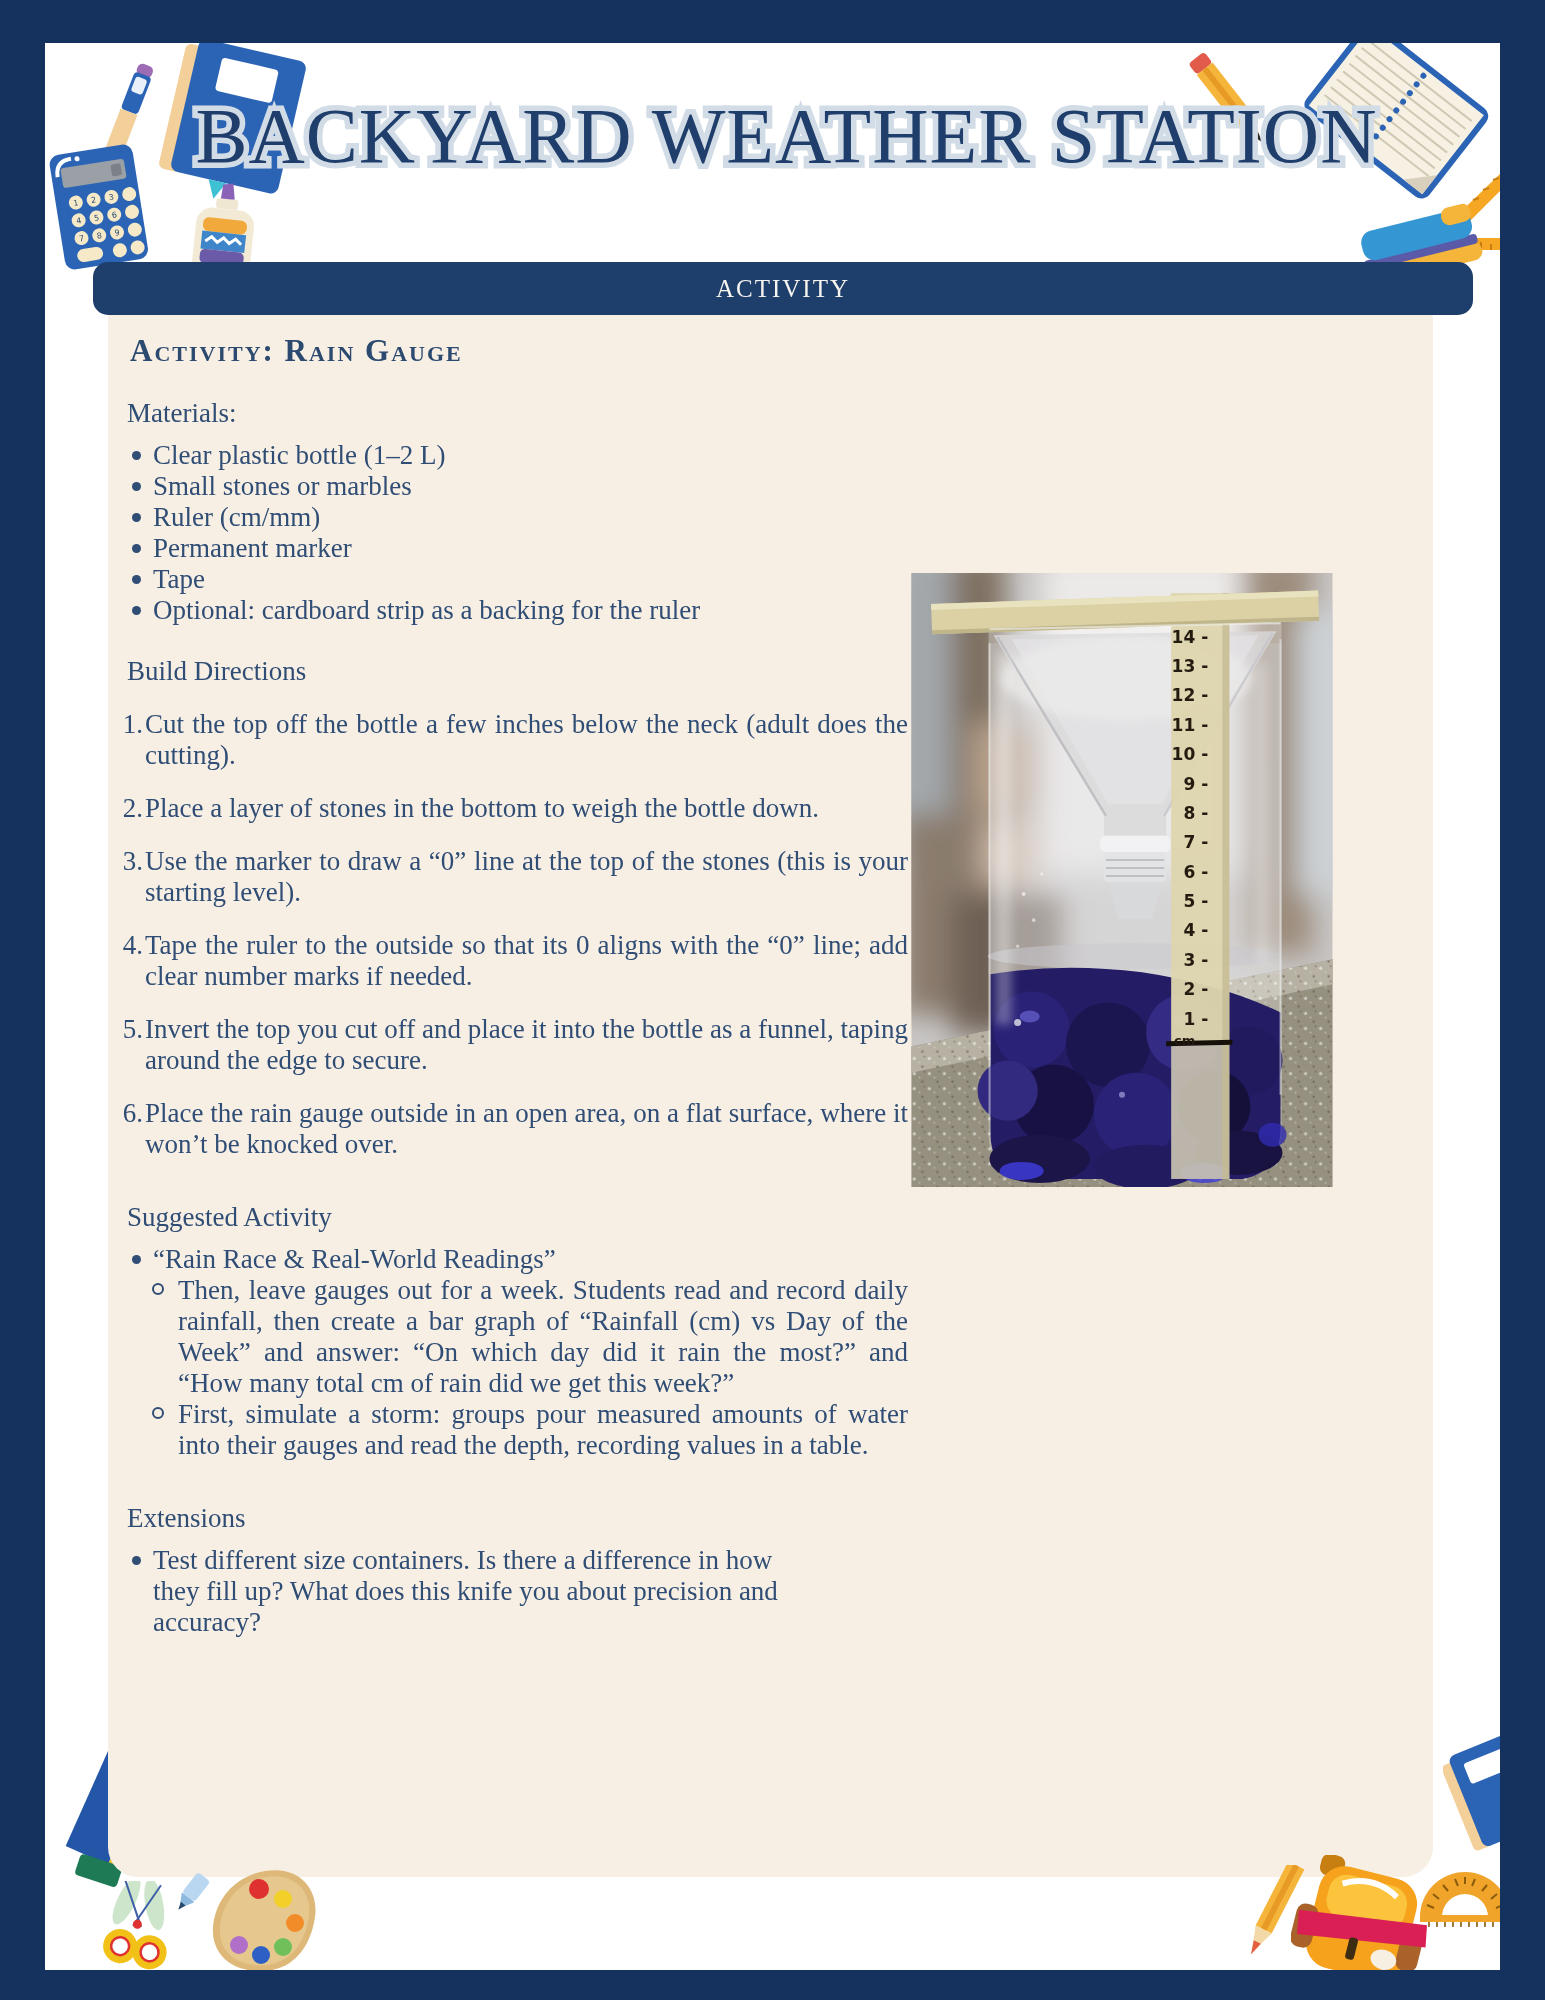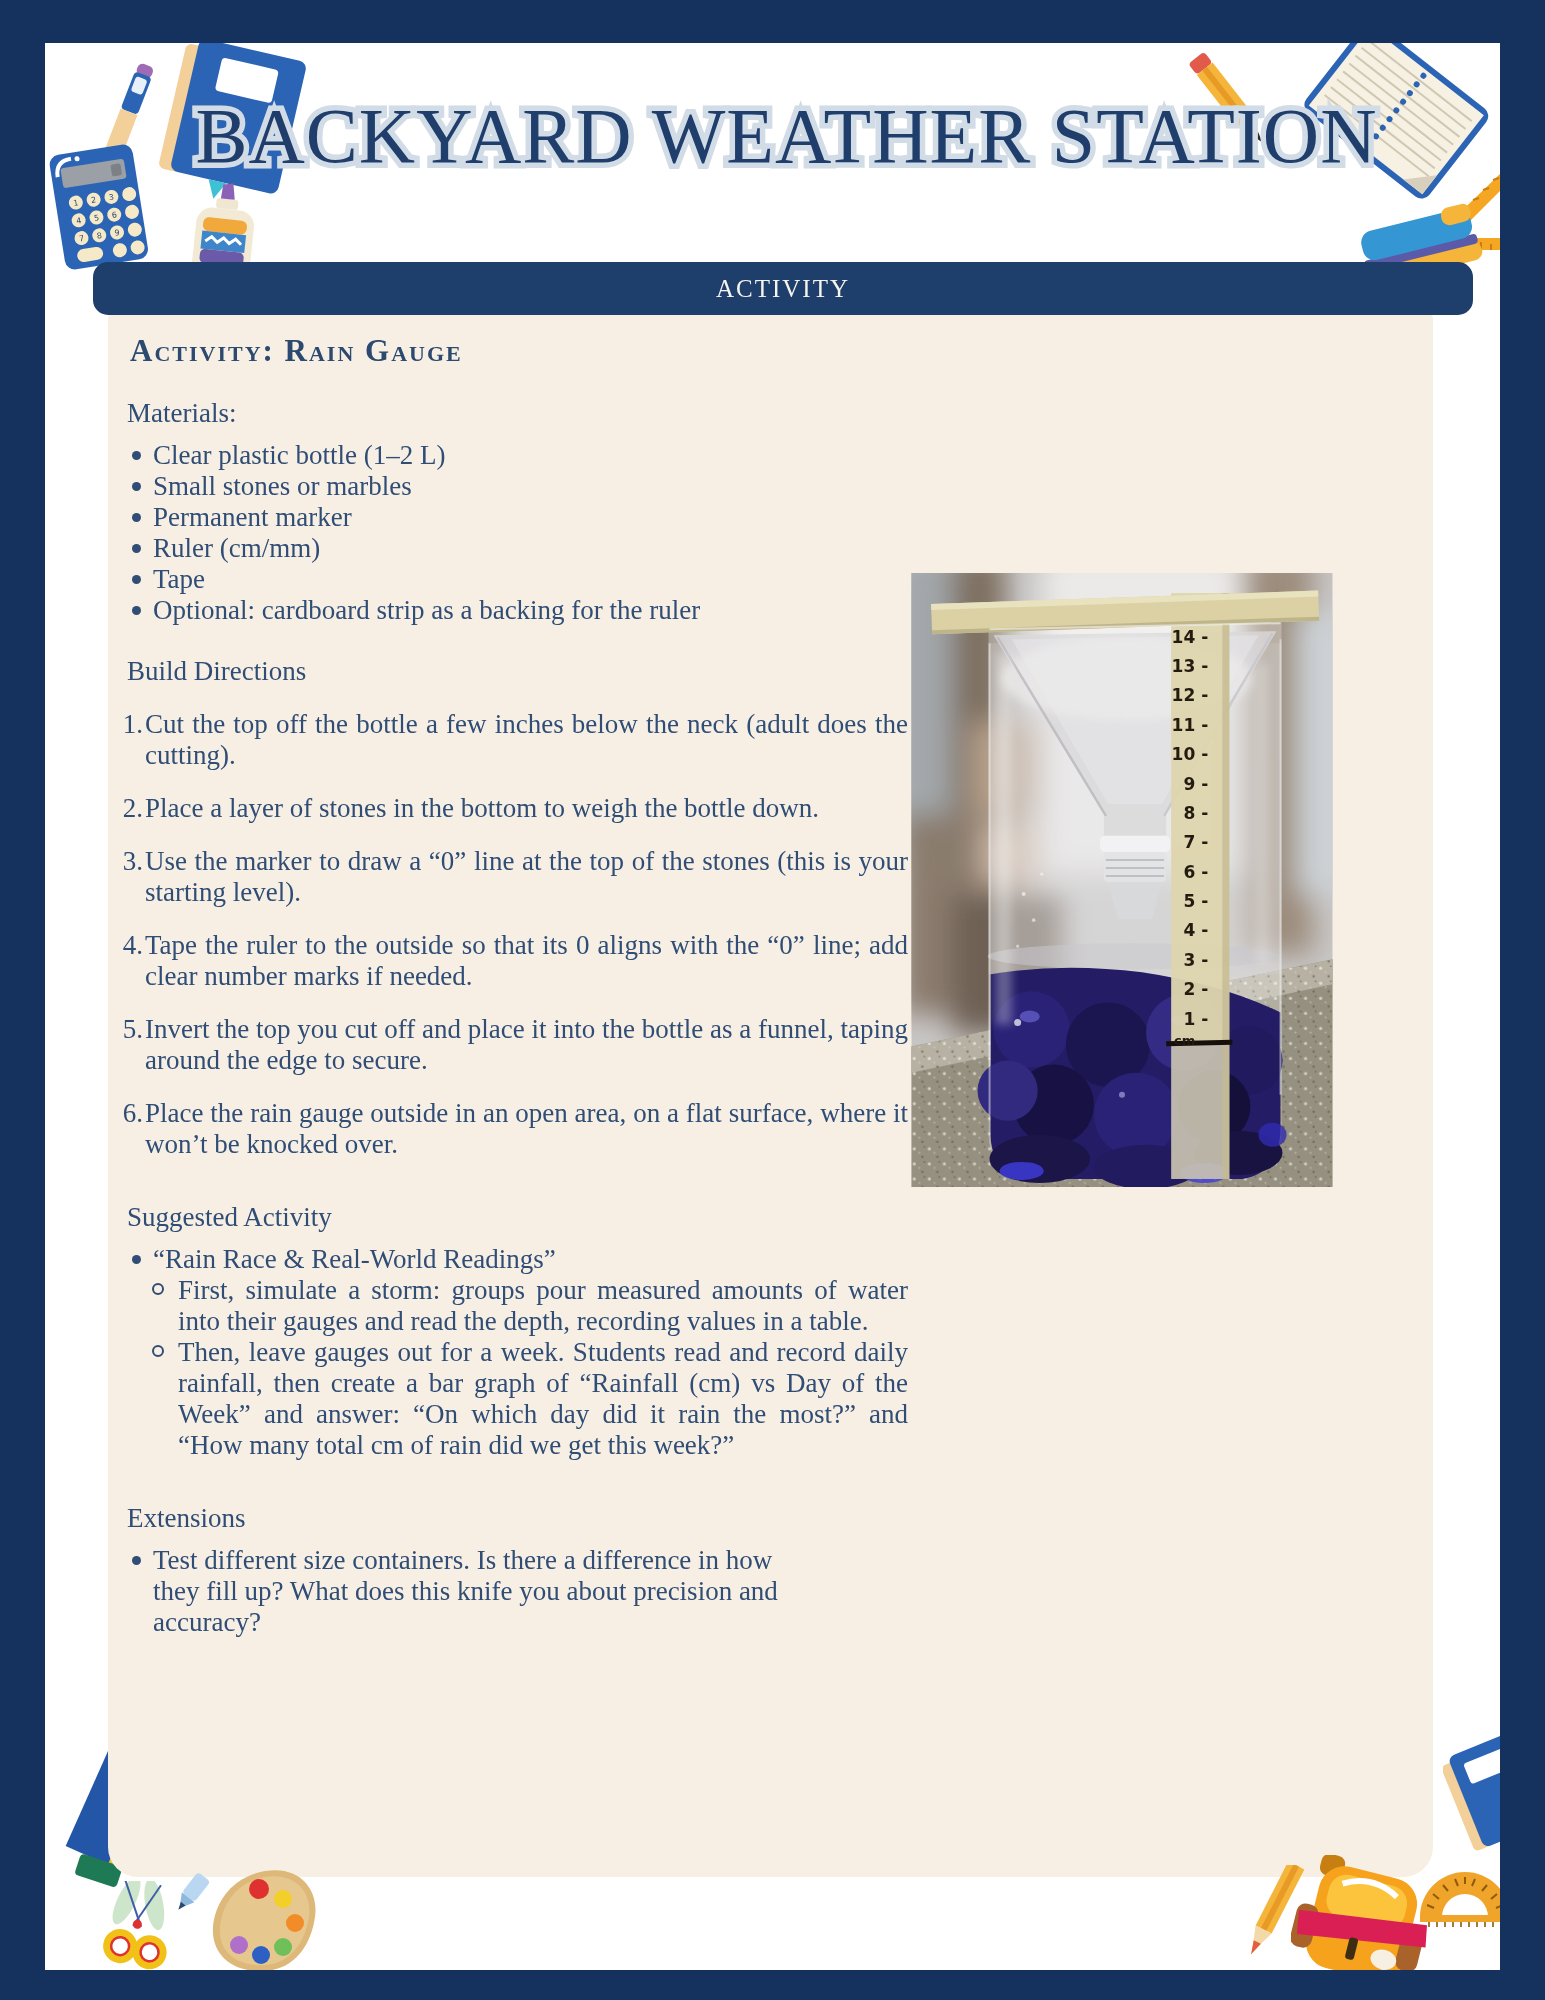--- a/index.html
+++ b/index.html
@@ -254,22 +254,22 @@
   <div class="card">
     <div class="card-inner">
 
       <h2 class="activity-heading">Activity: Rain Gauge</h2>
 
       <div class="sec">
         <p class="sec-label">Materials:</p>
         <ul class="disc">
             <li>Clear plastic bottle (1–2 L)</li>
             <li>Small stones or marbles</li>
+            <li>Ruler (cm/mm)</li>
             <li>Permanent marker</li>
-            <li>Ruler (cm/mm)</li>
             <li>Tape</li>
             <li>Optional: cardboard strip as a backing for the ruler</li>
           </ul>
       </div>
 
       <div class="sec">
         <p class="sec-label">Build Directions</p>
         <ol class="nums">
             <li>Cut the top off the bottle a few inches below the neck (adult does the cutting).</li>
             <li>Place a layer of stones in the bottom to weigh the bottle down.</li>
@@ -279,22 +279,22 @@
             <li>Place the rain gauge outside in an open area, on a flat surface, where it won’t be knocked over.</li>
           </ol>
       </div>
 
       <div class="sec sec-gap">
         <p class="sec-label">Suggested Activity</p>
         <ul class="disc">
           <li>“Rain Race &amp; Real-World Readings”</li>
         </ul>
         <ul class="subs">
+            <li>Then, leave gauges out for a week. Students read and record daily rainfall, then create a bar graph of “Rainfall (cm) vs Day of the Week” and answer: “On which day did it rain the most?” and “How many total cm of rain did we get this week?”</li>
             <li>First, simulate a storm: groups pour measured amounts of water into their gauges and read the depth, recording values in a table.</li>
-            <li>Then, leave gauges out for a week. Students read and record daily rainfall, then create a bar graph of “Rainfall (cm) vs Day of the Week” and answer: “On which day did it rain the most?” and “How many total cm of rain did we get this week?”</li>
           </ul>
       </div>
 
       <div class="sec sec-gap">
         <p class="sec-label">Extensions</p>
         <ul class="disc ext">
             <li>Test different size containers. Is there a difference in how they fill up? What does this knife you about precision and accuracy?</li>
           </ul>
       </div>
     </div>

